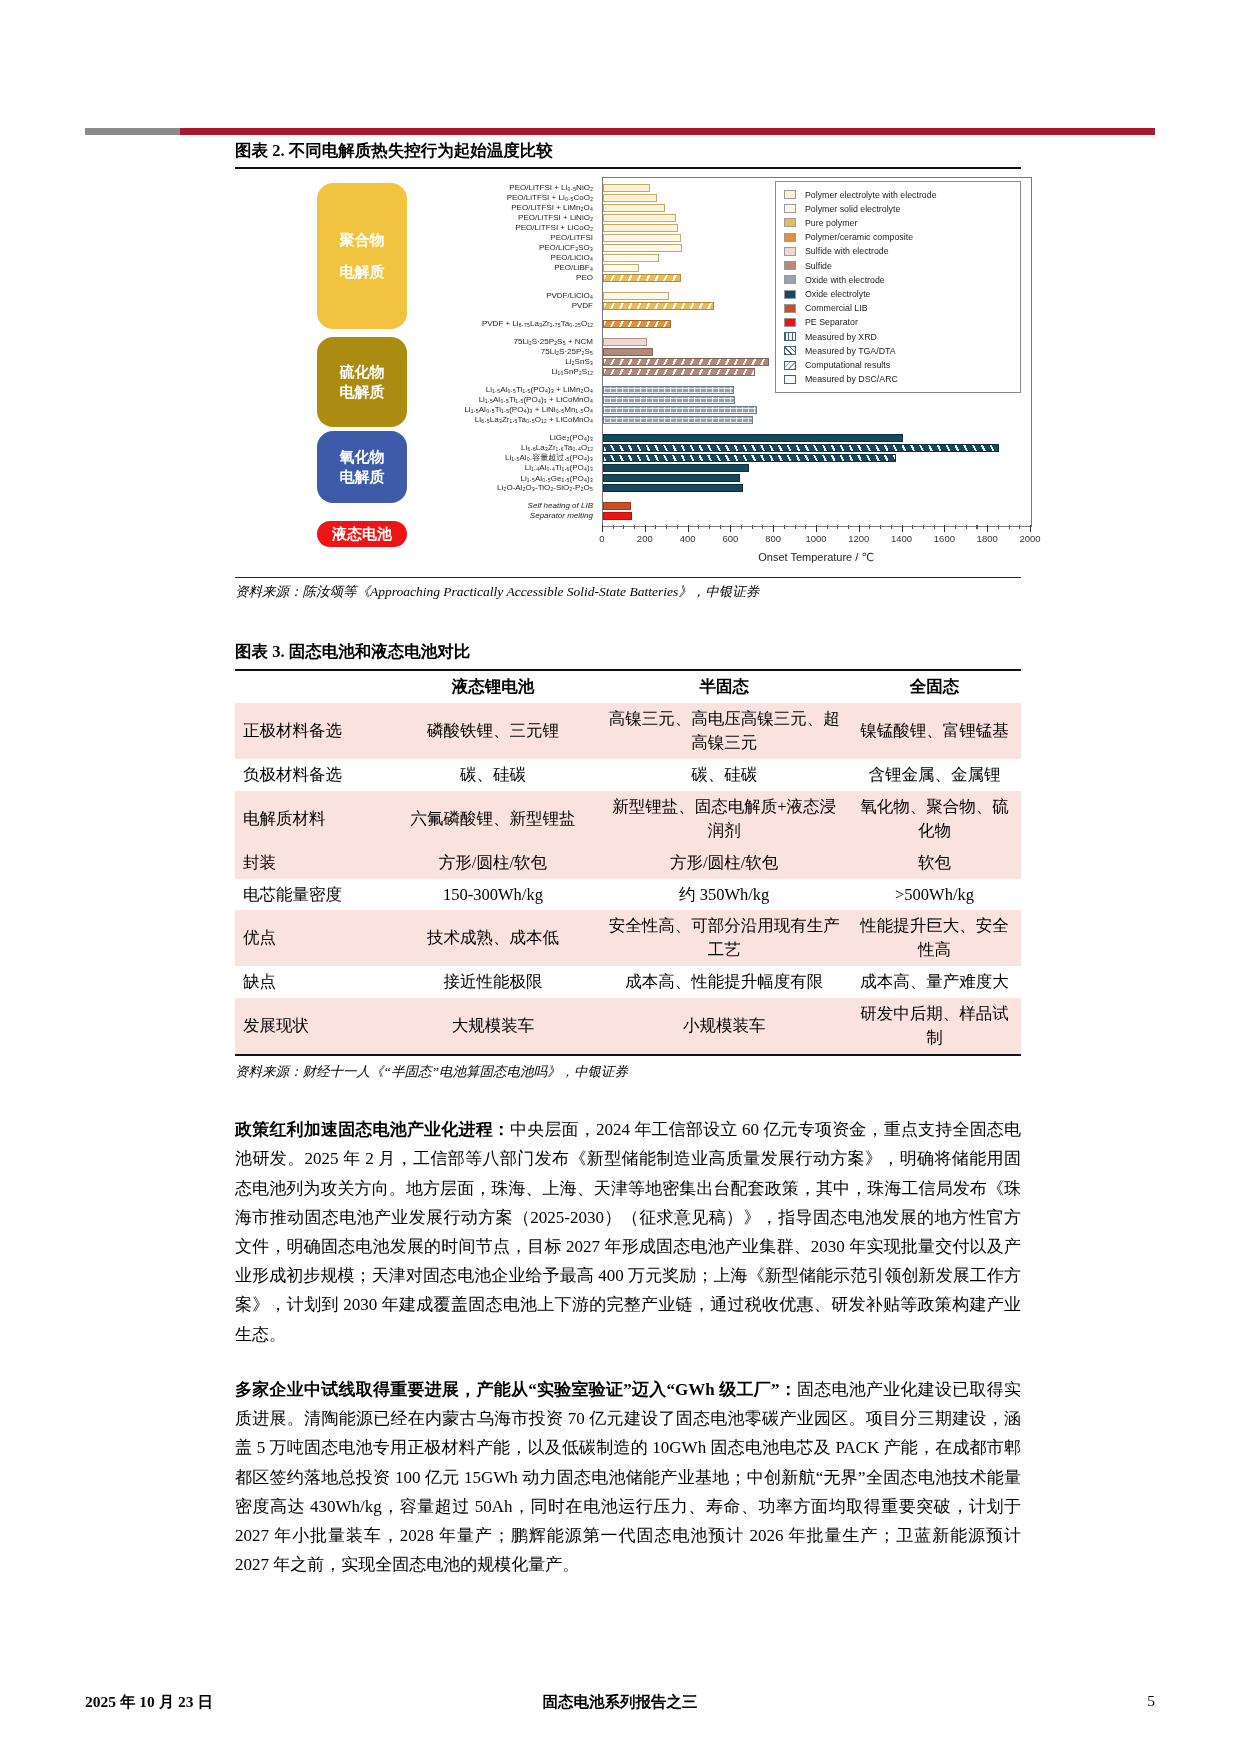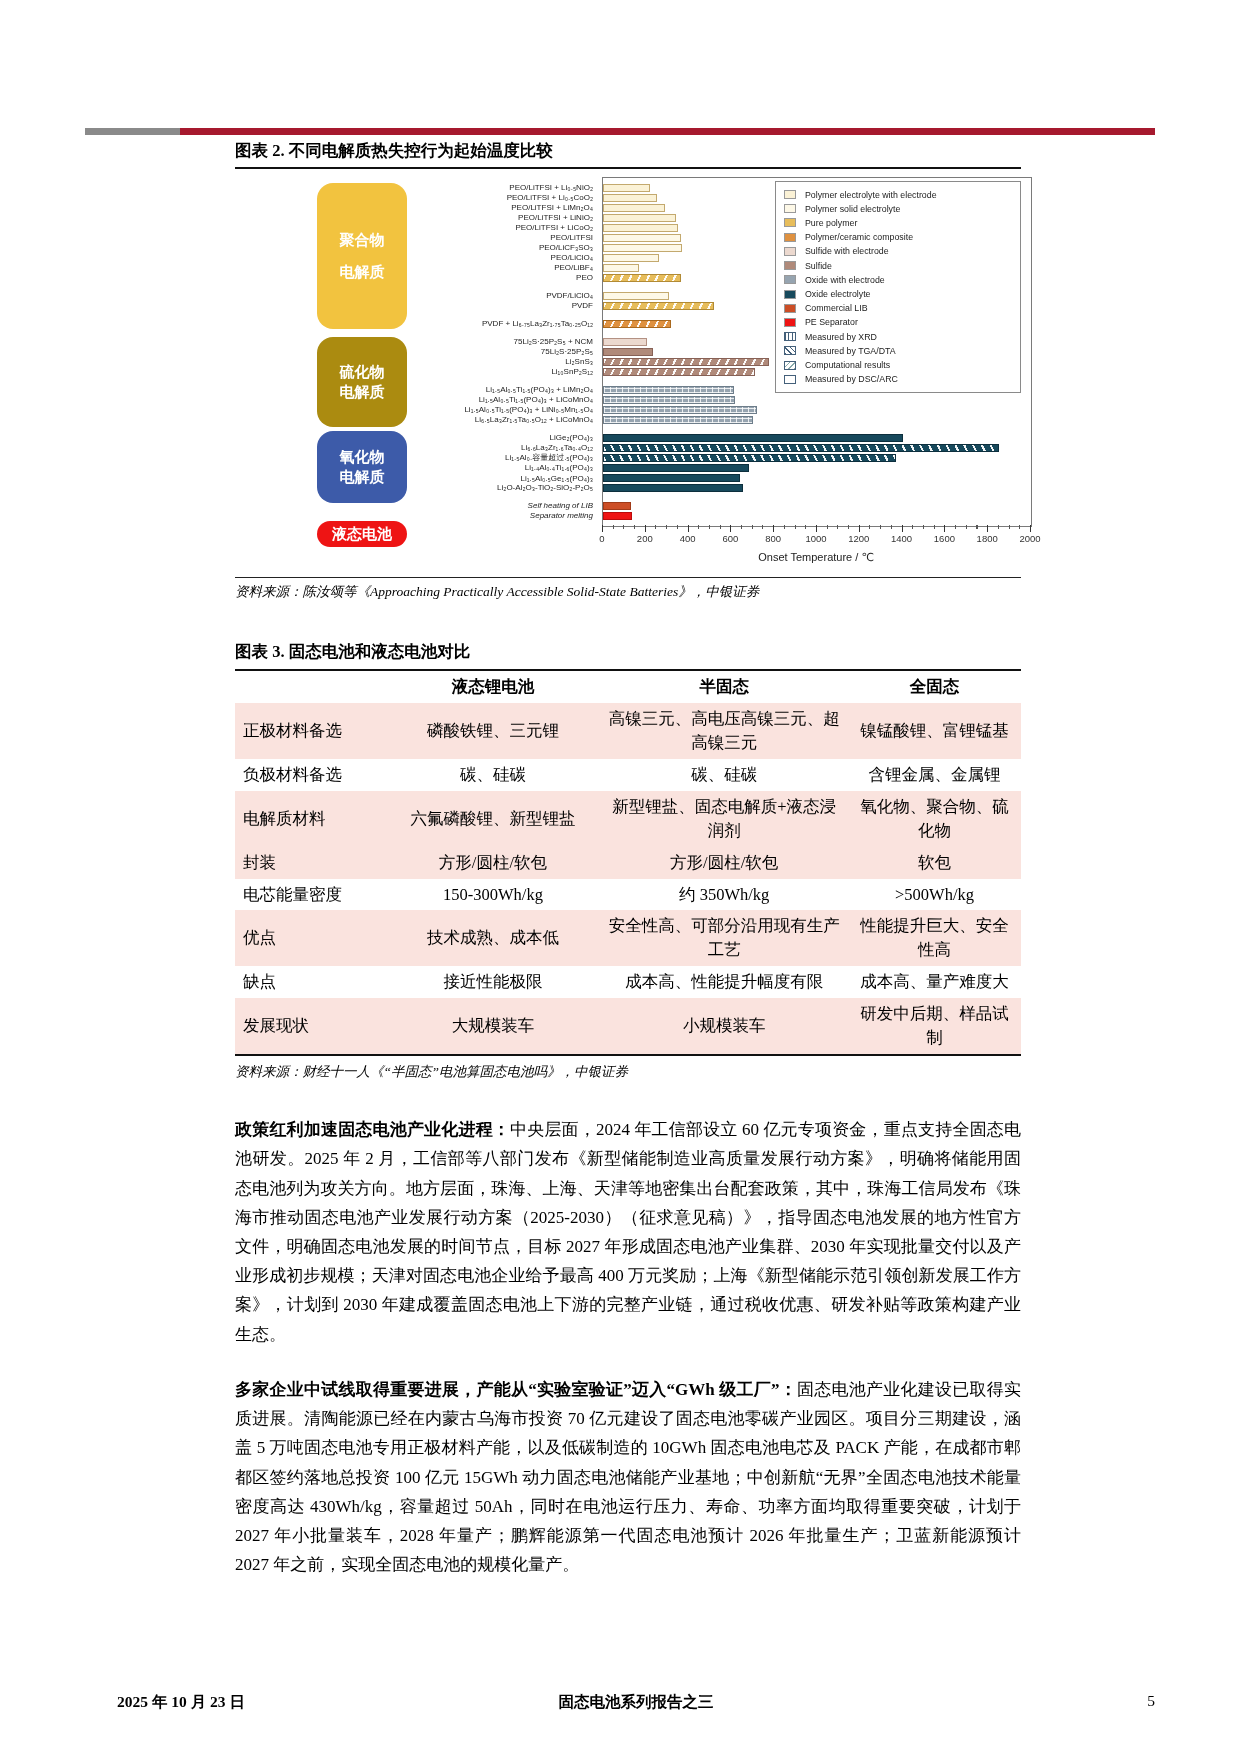--- a/index.html
+++ b/index.html
@@ -77,21 +77,21 @@
   table.cmp th{font-weight:bold;padding:5px 4px;text-align:center;}
   table.cmp td{padding:4px 6px;line-height:1.45;text-align:center;}
   table.cmp td.rowhead{text-align:left;padding-left:8px;}
   table.cmp tr.pink{background:#fae3de;}
 
   
   .para{font-size:17px;line-height:1.72;text-align:justify;margin:26px 0 0 0;}
   .para b{font-weight:bold;}
 
   
-  .footer{position:absolute;left:0;right:0;top:1692px;height:30px;font-size:15.5px;margin-left:32px;}
+  .footer{position:absolute;left:0;right:0;top:1692px;height:30px;font-size:15.5px;}
   .foot-date{position:absolute;left:85px;font-weight:bold;}
   .foot-title{position:absolute;left:0;right:0;text-align:center;font-weight:bold;}
   .foot-page{position:absolute;right:85px;}
 </style>
 </head>
 <body>
 
 <div class="page">
 
   <div class="head-bar">

